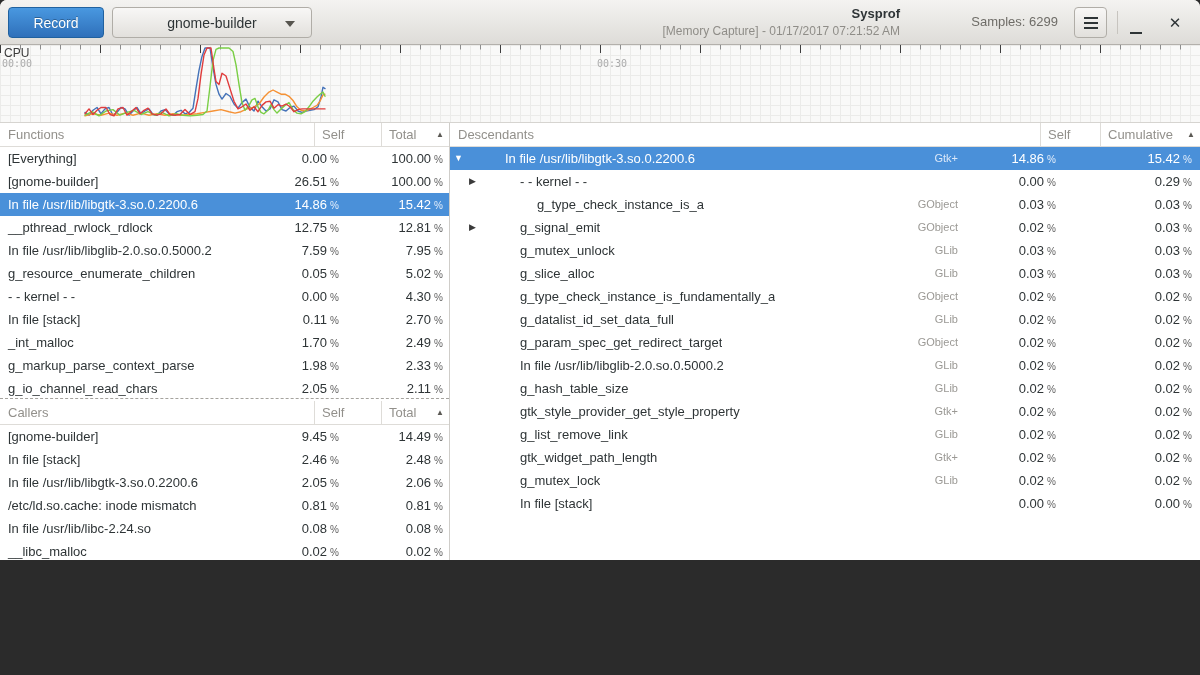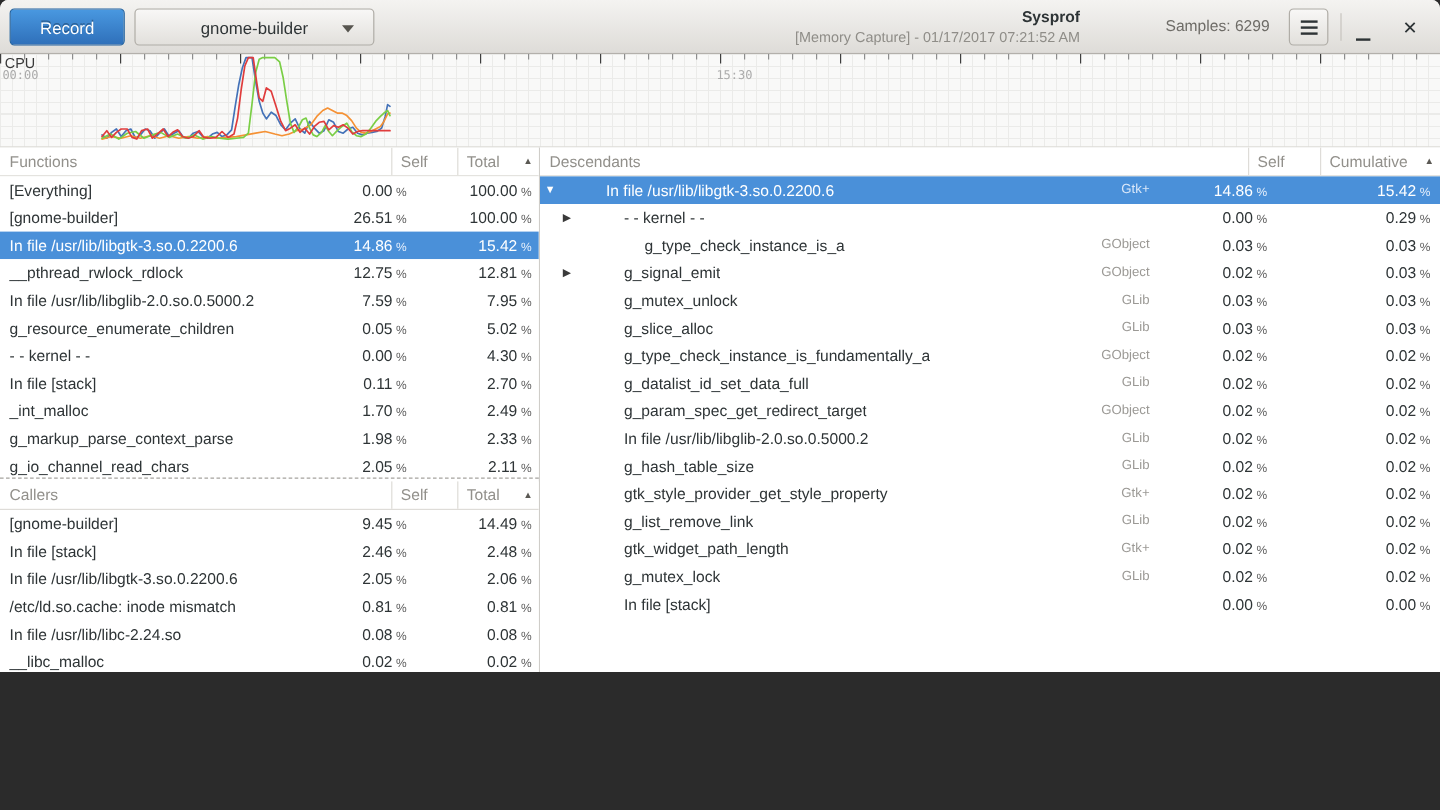--- a/index.html
+++ b/index.html
@@ -67,21 +67,21 @@
   .left-pane { width:450px; border-right:1px solid #cfcdc9; display:flex; flex-direction:column; }
   .right-pane { flex:1; display:flex; flex-direction:column; }
   .functions-box { height:275px; overflow:hidden; }
   .splitter { height:3px; border-top:1px dashed #a5a39e; }
   .callers-box { flex:1; overflow:hidden; }
   .tbl-header { height:24px; display:flex; background:#fff; border-bottom:1px solid #dedcd8; color:#92908b; font-size:13px; }
   .tbl-header .th { line-height:23px; white-space:nowrap; }
   .th.name { flex:1; padding-left:8px; }
   .th.col { border-left:1px solid #dedcd8; padding-left:7px; }
   .th.w-self { width:55px; }
-  .th.w-total { width:68px; display:flex; justify-content:space-between; padding-right:5px; }
+  .th.w-total { width:68px; display:flex; justify-content:space-between; padding-right:5px;margin-left:12px; }
   .th.w-self-r { width:60px; }
   .th.w-cum { width:100px; display:flex; justify-content:space-between; padding-right:5px; }
   .sort-arrow { font-size:8px; color:#5b5954; line-height:23px; }
   
   .row, .trow { height:23px; display:flex; font-size:13px; color:#2e3436; background:#fff;gap:36px; }
   .row .cell, .trow .cell { line-height:23px; white-space:nowrap; overflow:hidden; }
   .row .name { flex:1; padding-left:8px; }
   .row .num { width:55px; text-align:right; padding-right:6px; }
   .row .num.total { width:68px; }
   .pct { font-size:10px; color:#5f5f5f; margin-left:3px; }
@@ -190,21 +190,21 @@
           <line x1="1180.5" x2="1180.5" y1="0" y2="4.5" stroke="#8d8d8d" stroke-width="1"></line>
           <line x1="1200.5" x2="1200.5" y1="0" y2="8" stroke="#3e3e3e" stroke-width="1"></line>
         </g>
         <polyline points="85,67.4 89,70.2 93,65.3 97,62.5 101,68.8 105,63.9 109,62.5 113,70.2 117,67.4 121,62.5 125,63.9 129,70.2 133,66.0 137,62.5 141,68.8 145,66.0 149,63.9 153,69.5 157,70.2 161,66.0 165,64.6 169,68.8 173,70.2 177,66.7 181,65.3 185,68.8 189,67.4 193,63.2 196,43.6 199,25.4 202,11.4 205,3.0 210,3.0 213,22.6 216,39.4 219,49.2 222,54.1 226,48.5 230,51.3 234,59.0 238,63.2 242,57.6 246,54.1 250,62.5 254,66.0 258,56.2 262,61.8 266,66.0 270,63.9 274,54.8 278,56.9 282,64.6 286,66.0 290,62.5 294,61.1 298,66.0 302,67.4 306,66.0 310,65.3 314,64.6 318,61.8 321,52.0 323,42.2 325,43.6" fill="none" stroke="#4472b8" stroke-width="1.4" stroke-linejoin="round" stroke-linecap="round"></polyline>
         <polyline points="85,70.9 93,68.8 101,70.2 109,68.1 117,70.2 125,68.1 133,70.2 141,68.1 149,70.2 157,68.8 165,70.2 173,68.8 181,70.2 189,69.5 197,68.8 205,67.4 213,66.0 221,64.6 229,66.7 235,68.1 241,66.7 247,63.9 253,62.5 259,59.0 264,52.0 269,47.1 273,45.0 277,47.1 281,49.2 285,49.2 289,51.3 293,55.5 297,61.8 301,65.3 305,66.0 309,64.6 313,62.5 317,60.4 320,56.2 323,49.9 325,49.2" fill="none" stroke="#f59134" stroke-width="1.4" stroke-linejoin="round" stroke-linecap="round"></polyline>
         <polyline points="85,70.2 92,66.7 99,70.9 106,66.0 113,64.6 120,70.2 127,67.4 134,65.3 141,69.5 148,66.7 155,70.2 162,67.4 169,70.9 176,68.8 183,70.2 190,70.9 197,70.2 203,69.5 207,66.0 210,41.5 213,15.6 216,4.4 219,3.0 229,3.0 233,6.5 236,19.8 239,39.4 242,57.6 245,65.3 249,60.4 252,54.8 255,53.4 258,61.8 261,67.4 264,68.8 268,65.3 271,59.7 274,64.6 277,68.1 281,63.9 285,60.4 289,57.6 293,64.6 297,68.1 301,68.8 305,66.7 309,61.8 313,56.2 317,52.0 320,49.2 323,47.1 325,51.3" fill="none" stroke="#7ace45" stroke-width="1.4" stroke-linejoin="round" stroke-linecap="round"></polyline>
         <polyline points="85,68.8 89,63.9 93,69.5 97,65.3 101,62.5 106,62.5 110,69.5 114,70.9 118,63.9 123,62.5 127,70.2 131,66.7 136,62.5 140,68.8 144,65.3 148,63.2 152,68.8 157,70.2 161,68.8 166,63.9 170,69.5 175,70.2 180,69.5 185,64.6 190,69.5 195,66.7 198,53.4 201,29.6 204,10.0 207,3.0 211,3.0 214,24.0 216,36.6 219,39.4 222,28.2 226,31.0 230,43.6 234,56.2 238,63.9 242,61.8 246,59.0 250,65.3 254,61.8 258,66.7 262,60.4 266,56.9 270,56.2 274,63.2 278,59.7 282,61.1 286,59.0 290,61.8 294,66.7 298,64.6 302,63.9 306,63.9 310,63.9 314,63.9 318,63.9 322,63.9 325,63.9" fill="none" stroke="#e03c3c" stroke-width="1.4" stroke-linejoin="round" stroke-linecap="round"></polyline>
       </svg>
     <div class="cpu-label">CPU</div>
     <div class="t-label t-start">00:00</div>
-    <div class="t-label t-mid">15:30</div>
+    <div class="t-label t-mid">00:30</div>
   </div>
 
   <div class="main">
 
     <div class="left-pane">
       <div class="functions-box">
         <div class="tbl-header">
           <div class="th name">Functions</div>
           <div class="th col w-self">Self</div>
           <div class="th col w-total">

